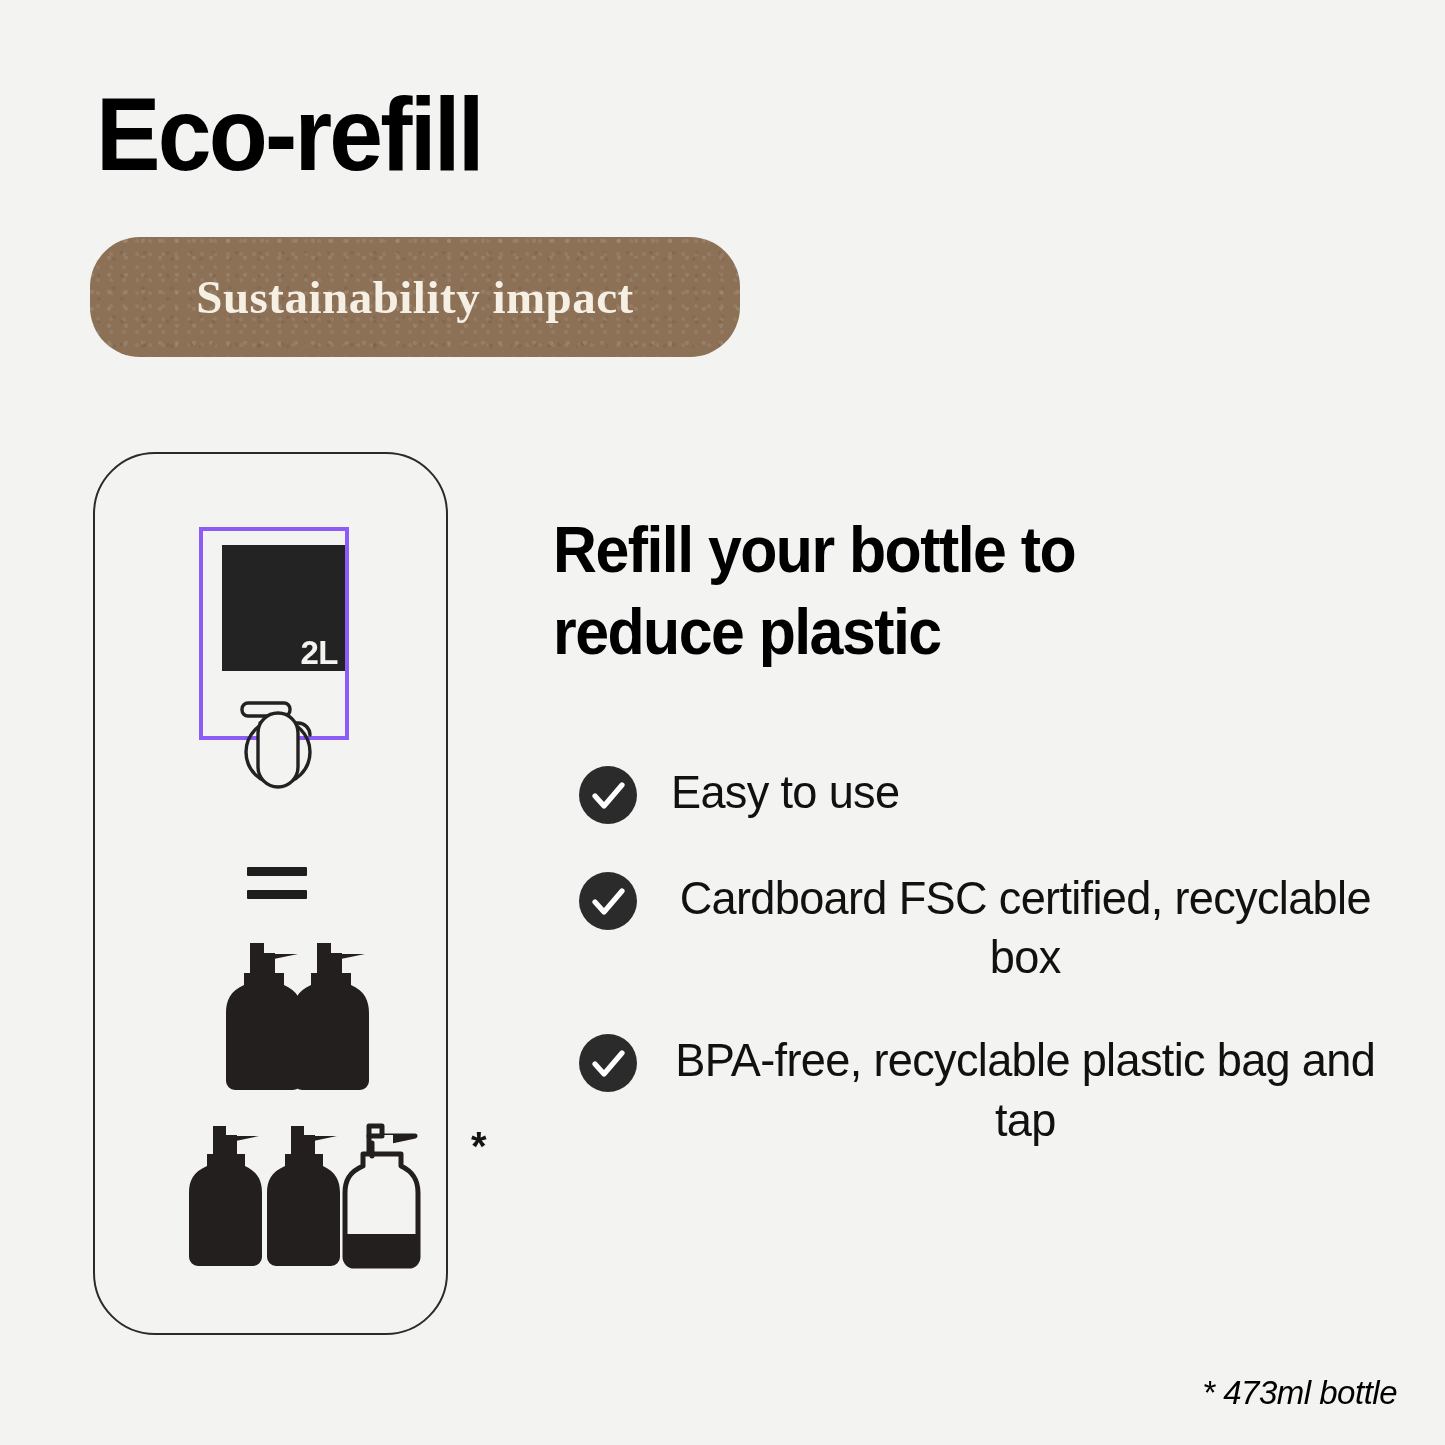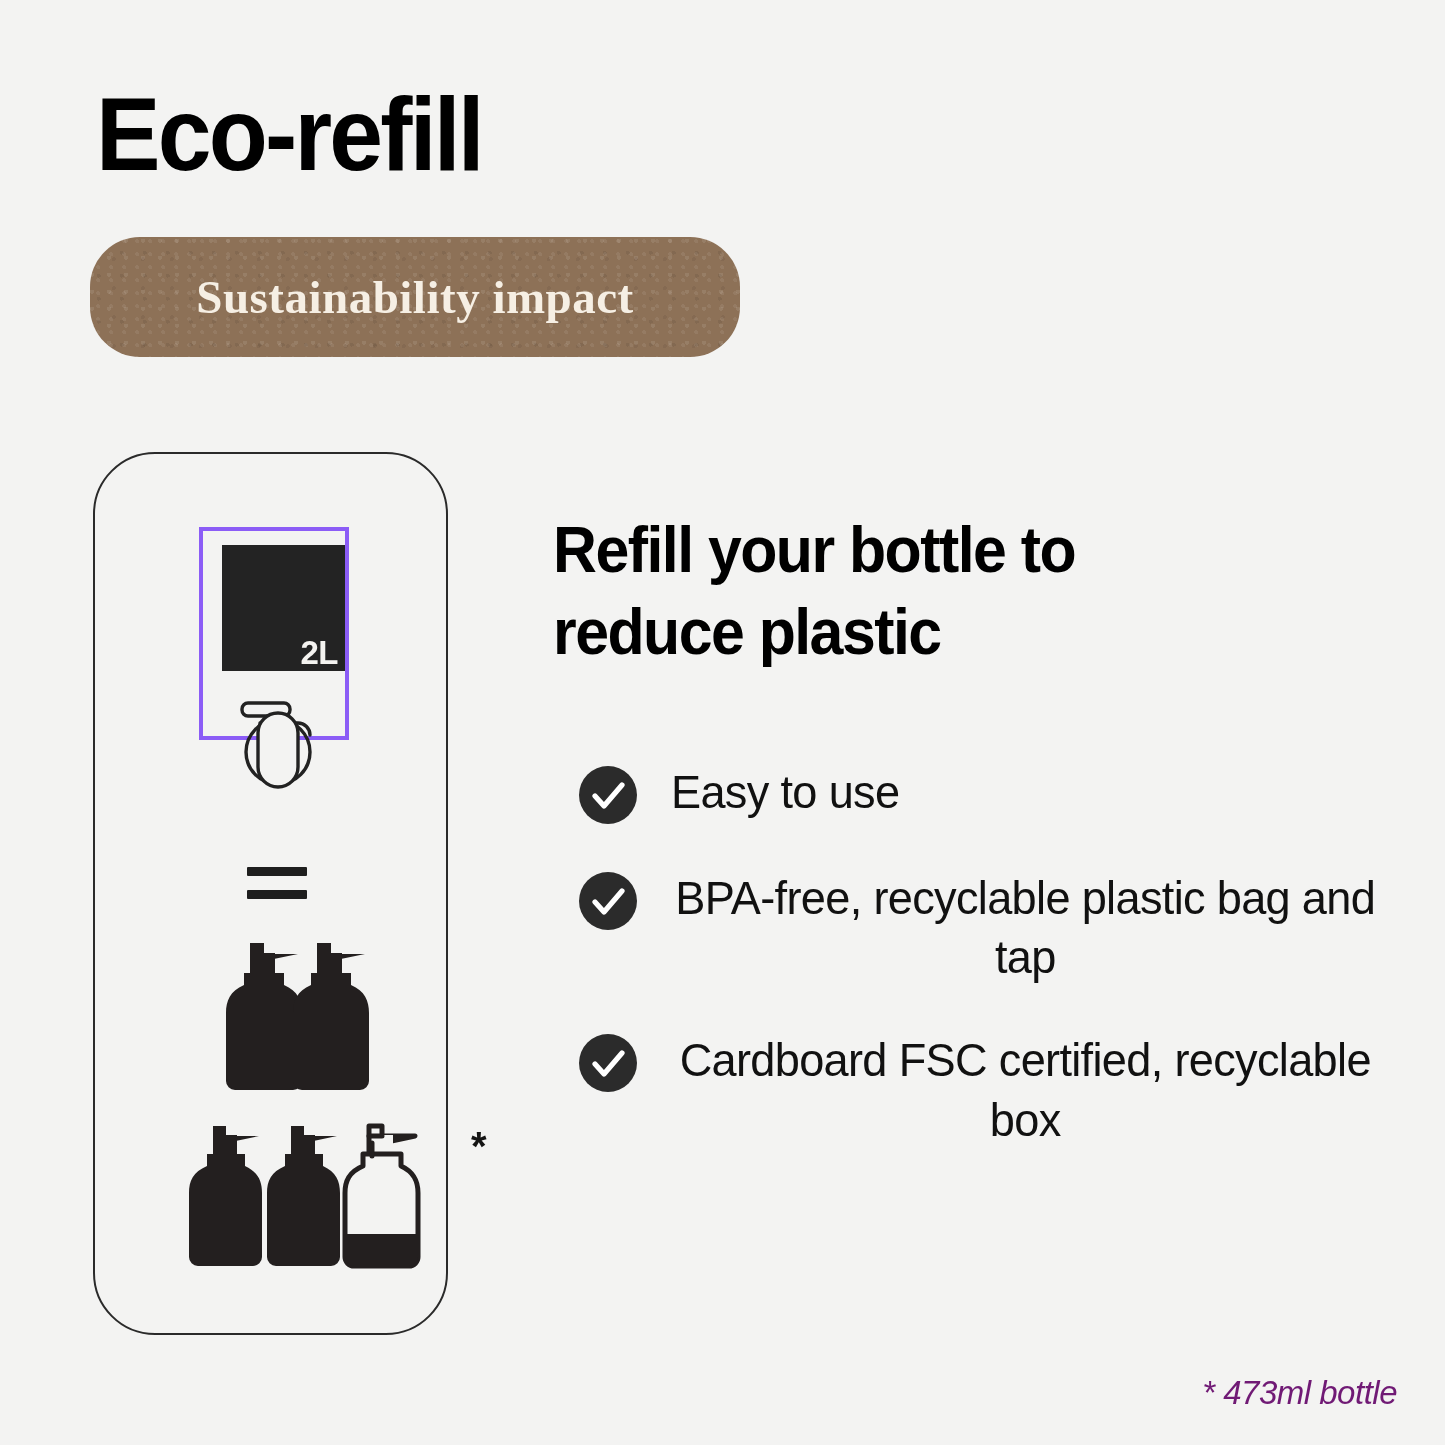--- a/index.html
+++ b/index.html
@@ -213,21 +213,21 @@
     transform: scaleX(0.96);
     transform-origin: left top;
   }
 
   #footnote {
     position: absolute;
     right: 48px;
     top: 1374px;
     font-size: 33px;
     font-style: italic;
-    color: #701a75;
+    color: #000000;
     letter-spacing: -0.5px;
     font-family: "Liberation Sans", sans-serif;
   }
 </style>
 </head>
 <body>
 
 <div class="stage">
 
   <div id="page-title">Eco-refill</div>
@@ -307,26 +307,26 @@
         <circle cx="29" cy="29" r="29" fill="#2b2b2b"></circle>
         <path d="M16 30 l9 10 l18 -21" fill="none" stroke="#ffffff" stroke-width="5.2" stroke-linecap="round" stroke-linejoin="round"></path>
       </svg>
       <span class="benefit-label">Easy to use</span>
     </li>
     <li class="benefit-item">
       <svg class="benefit-check" viewBox="0 0 58 58" xmlns="http://www.w3.org/2000/svg">
         <circle cx="29" cy="29" r="29" fill="#2b2b2b"></circle>
         <path d="M16 30 l9 10 l18 -21" fill="none" stroke="#ffffff" stroke-width="5.2" stroke-linecap="round" stroke-linejoin="round"></path>
       </svg>
-      <span class="benefit-label">BPA-free, recyclable plastic bag and tap</span>
+      <span class="benefit-label">Cardboard FSC certified, recyclable box</span>
     </li>
     <li class="benefit-item">
       <svg class="benefit-check" viewBox="0 0 58 58" xmlns="http://www.w3.org/2000/svg">
         <circle cx="29" cy="29" r="29" fill="#2b2b2b"></circle>
         <path d="M16 30 l9 10 l18 -21" fill="none" stroke="#ffffff" stroke-width="5.2" stroke-linecap="round" stroke-linejoin="round"></path>
       </svg>
-      <span class="benefit-label">Cardboard FSC certified, recyclable box</span>
+      <span class="benefit-label">BPA-free, recyclable plastic bag and tap</span>
     </li>
   </ul>
 
   <div id="footnote">* 473ml bottle</div>
 
 </div>
 
 </body></html>

